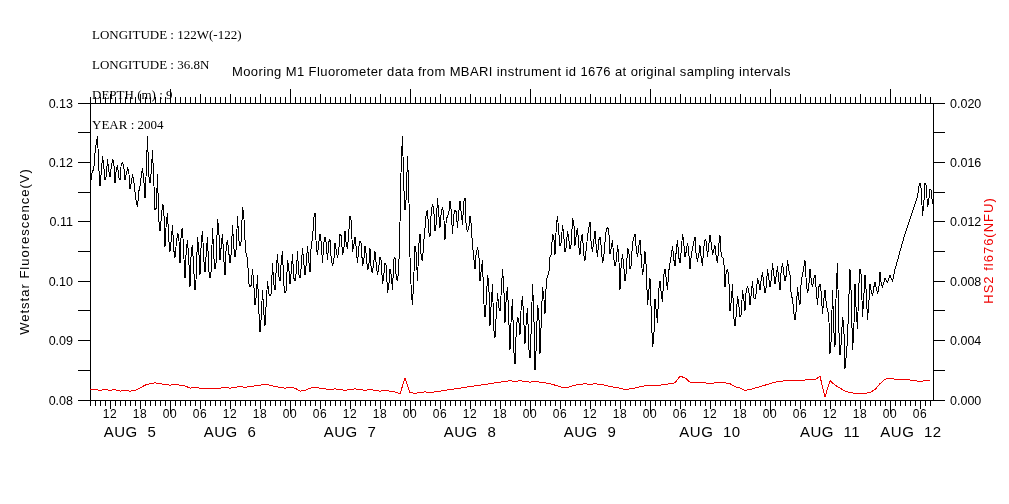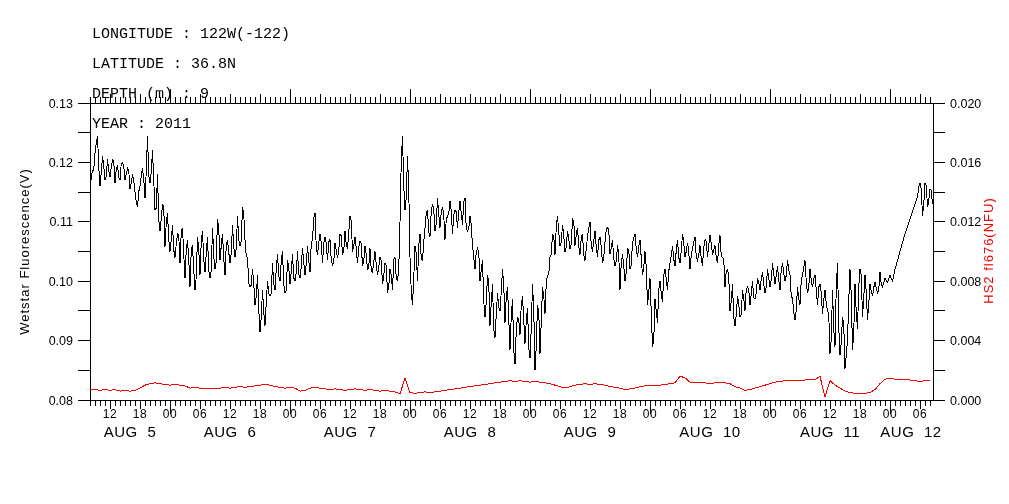--- a/index.html
+++ b/index.html
@@ -1,42 +1,43 @@
 <!DOCTYPE html>
 <html><head>
 <meta charset="utf-8">
 <style>
   html,body{margin:0;padding:0;background:#fff;}
   .page{position:relative;width:1009px;height:504px;background:#fff;overflow:hidden;
         font-family:"Liberation Sans",sans-serif;}
-  .meta{position:absolute;left:92px;top:10px;font-family:Liberation Mono, monospace;
-        font-size:15px;line-height:10px;color:#000;white-space:pre;}
+  .meta{position:absolute;left:92px;top:10px;font-family:Liberation Serif, serif;
+        font-size:13px;line-height:10px;color:#000;white-space:pre;}
   .chart-title{position:absolute;left:90px;top:64px;width:843px;text-align:center;
         font-size:13px;letter-spacing:.4px;color:#000;white-space:nowrap;}
   .yaxis-title{position:absolute;text-align:center;font-size:13px;letter-spacing:1px;
         white-space:nowrap;transform:rotate(-90deg);}
   .yaxis-title.left{left:-76px;top:244px;width:200px;color:#000;}
   .yaxis-title.right{left:916px;top:243px;width:144px;color:#f00000;}
   svg{position:absolute;left:0;top:0;}
   svg text{font-family:"Liberation Sans",sans-serif;fill:#000;}
   svg .tickLabel{font-size:12.5px;}
   svg .hourLabel{font-size:12px;letter-spacing:.5px;}
   svg .dayLabel{font-size:15px;letter-spacing:.5px;word-spacing:5px;}
 </style>
 </head>
 <body>
 
 <div class="page">
   <div class="meta">
     <div>LONGITUDE : 122W(-122)</div>
-    <div>LATITUDE : 36.8N</div>
+    <div>LONGITUDE : 36.8N</div>
     <div>DEPTH (m) : 9</div>
-    <div>YEAR : 2011</div>
+    <div>YEAR : 2004</div>
   </div>
 
+  <div class="chart-title">Mooring M1 Fluorometer data from MBARI instrument id 1676 at original sampling intervals</div>
 
   <div class="yaxis-title left">Wetstar Fluorescence(V)</div>
   <div class="yaxis-title right">HS2 fl676(NFU)</div>
 
   <svg id="plot-svg" width="1009" height="504">
       <rect x="90" y="103" width="843" height="297" stroke="#000" shape-rendering="crispEdges" stroke-width="1" fill="none"></rect>
       <g>
         <line x1="78" x2="90" y1="400" y2="400" stroke="#000" shape-rendering="crispEdges" stroke-width="1" fill="none"></line>
         <line x1="78" x2="90" y1="370.29999999999995" y2="370.29999999999995" stroke="#000" shape-rendering="crispEdges" stroke-width="1" fill="none"></line>
         <line x1="78" x2="90" y1="340.6" y2="340.6" stroke="#000" shape-rendering="crispEdges" stroke-width="1" fill="none"></line>

